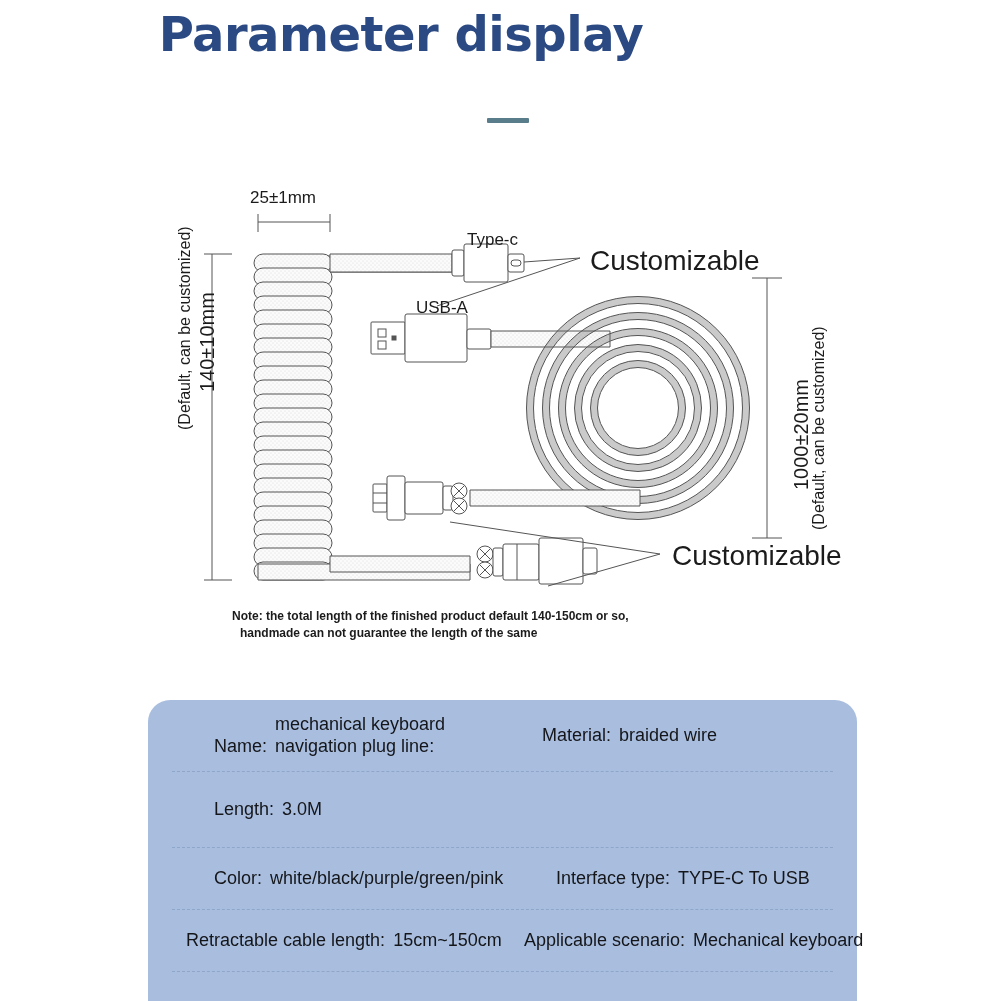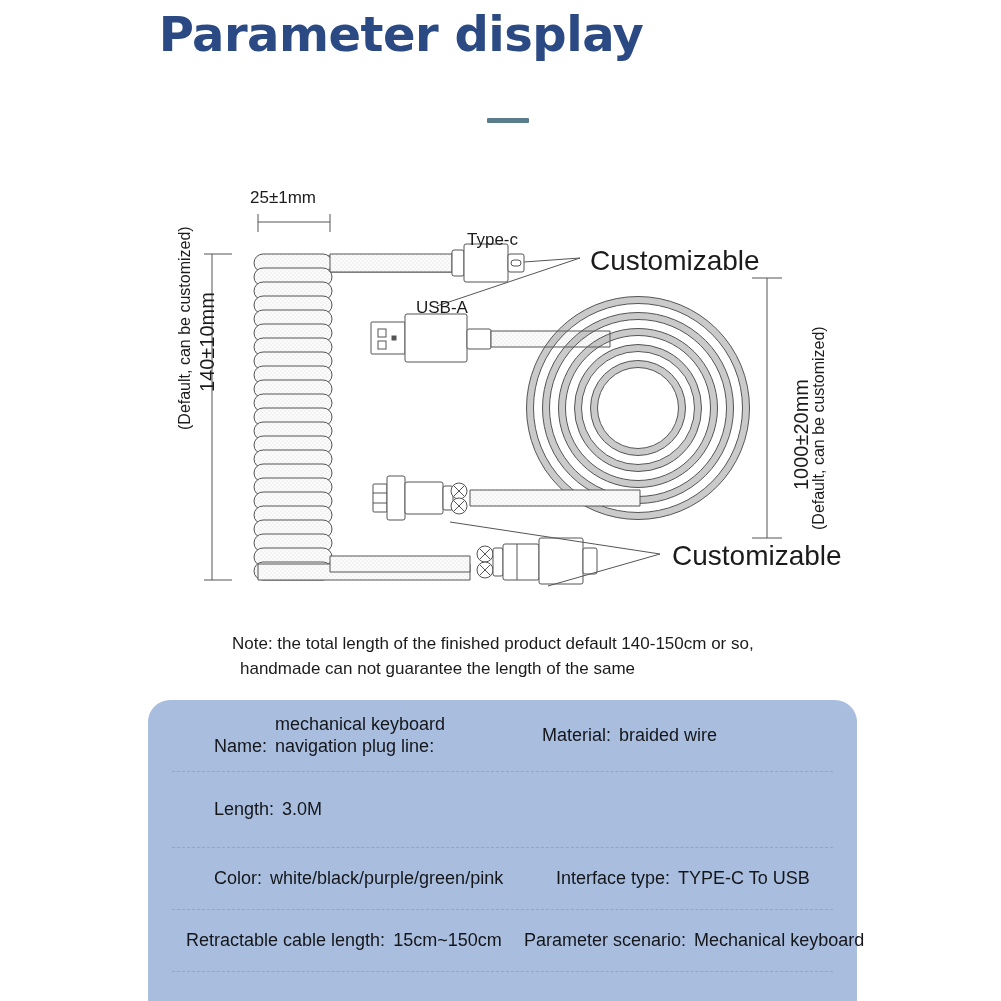--- a/index.html
+++ b/index.html
@@ -49,22 +49,22 @@
     font-size:20px; white-space:nowrap;
   }
   .vert-right-sub{
     position:absolute; left:810px; top:530px;
     transform:rotate(-90deg); transform-origin:left top;
     font-size:16px; white-space:nowrap;
   }
 
   
   .note{
-    position:absolute; left:232px; top:632px; width:620px;
-    font-size:17px; line-height:1.45; color:#1b1b1b;
+    position:absolute; left:232px; top:608px; width:620px;
+    font-size:12px; line-height:1.45; color:#1b1b1b;font-weight:bold;
   }
   .note .l2{ display:block; padding-left:8px; }
 
   
   .spec-panel{
     position:absolute; left:148px; top:700px; width:709px; height:330px;
     background:#a9bedf; border-radius:22px 22px 0 0;
     padding:0 24px;
   }
   .spec-row{
@@ -315,20 +315,20 @@
         <span class="v nowrap">TYPE-C To USB</span>
       </div>
     </div>
 
     <div class="spec-row r4">
       <div class="cell col-a">
         <span class="k">Retractable cable length:</span>
         <span class="v nowrap">15cm~150cm</span>
       </div>
       <div class="cell col-b">
-        <span class="k">Parameter scenario:</span>
+        <span class="k">Applicable scenario:</span>
         <span class="v nowrap">Mechanical keyboard</span>
       </div>
     </div>
 
   </div>
 
 </div>
 
 </body></html>

